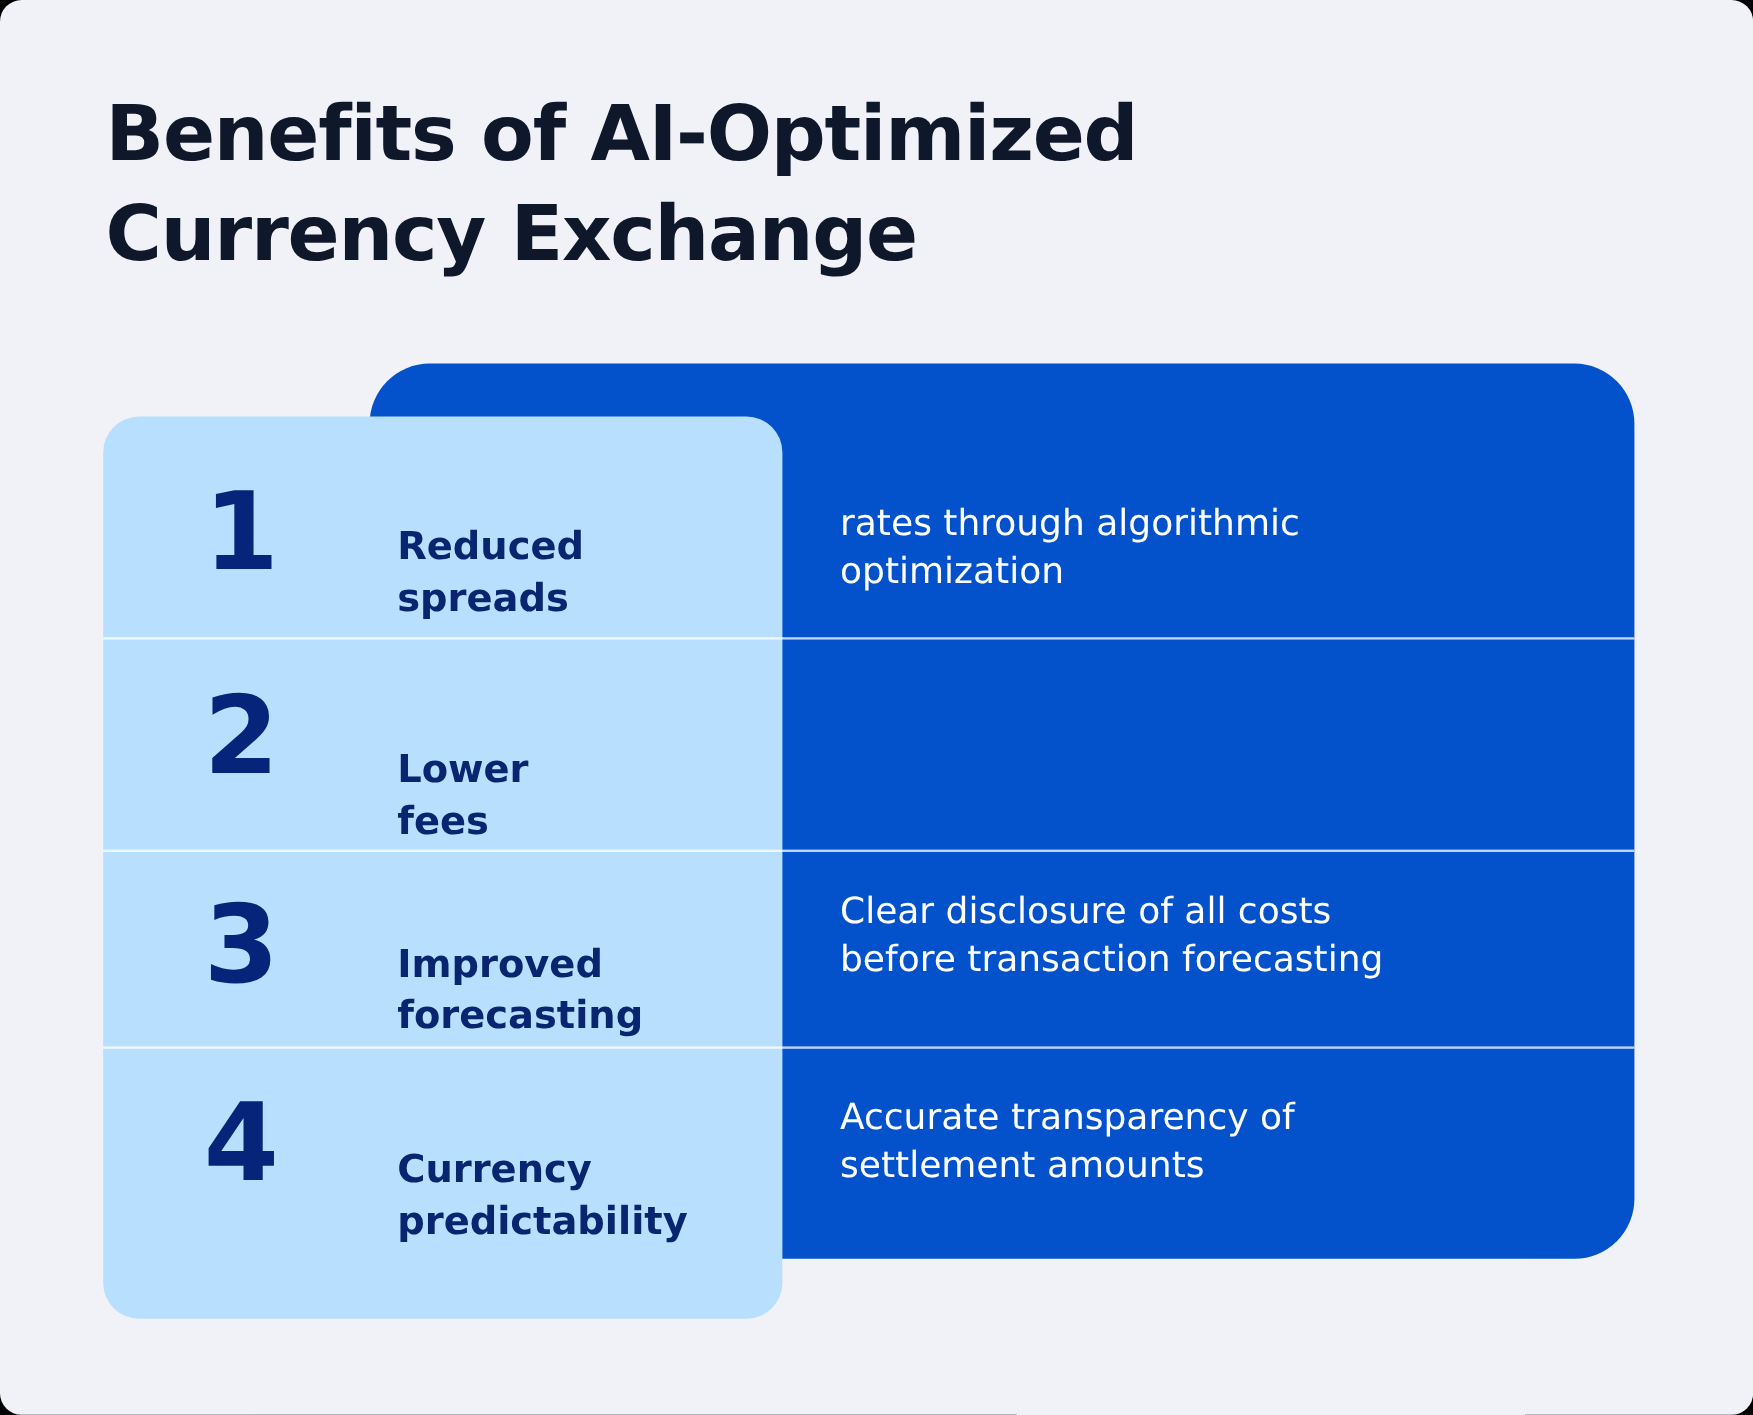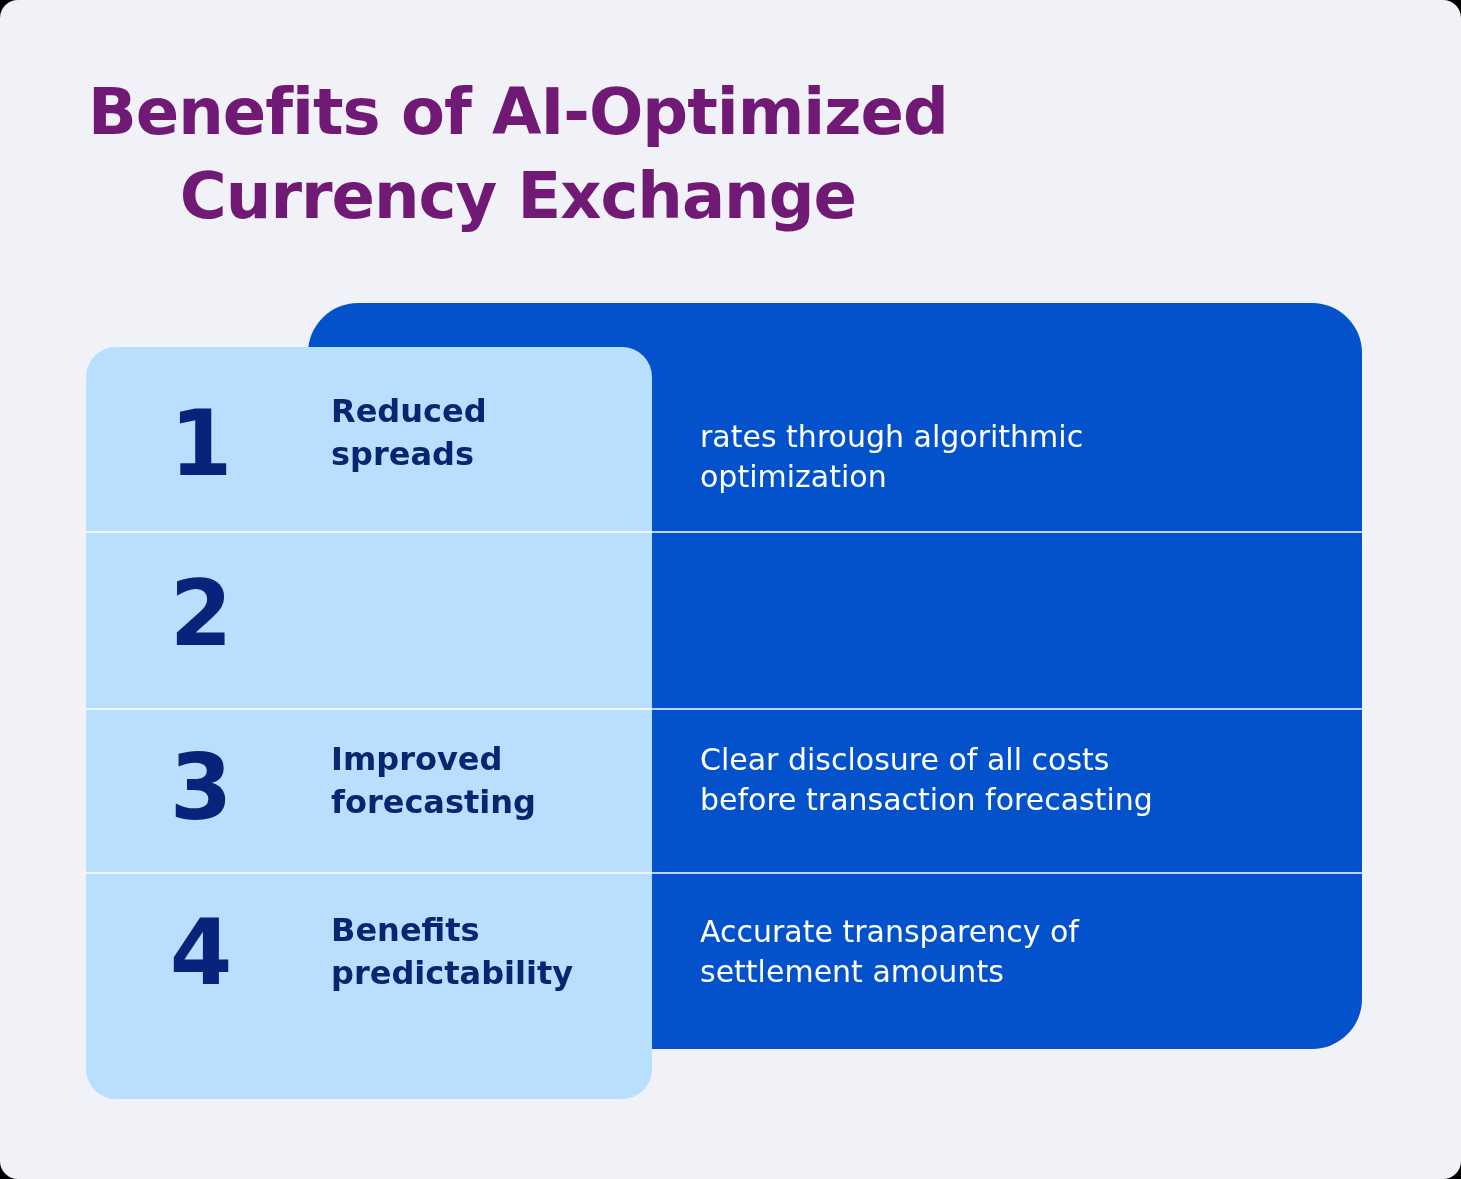--- a/index.html
+++ b/index.html
@@ -1,23 +1,23 @@
 <!DOCTYPE html>
 <html><head>
 <meta charset="utf-8">
 <style>
   html, body { margin:0; padding:0; background:#000; }
   body { width:1461px; height:1179px; position:relative; overflow:hidden; font-family:"Liberation Sans", sans-serif; }
   .canvas { position:absolute; left:0; top:0; width:1461px; height:1179px; background:#f0f2f7; border-radius:18px; }
-  .title { position:absolute; left:88px; top:70px; margin:0; font-family:"DejaVu Sans", sans-serif; font-weight:bold; font-size:64px; line-height:84px; color:#701a75; letter-spacing:-1px;text-align:center; }
+  .title { position:absolute; left:88px; top:70px; margin:0; font-family:"DejaVu Sans", sans-serif; font-weight:bold; font-size:64px; line-height:84px; color:#0f172a; letter-spacing:-1px; }
   .blue-panel { position:absolute; left:308px; top:303px; width:1054px; height:746px; background:#0352cc; border-radius:50px; }
   .light-panel { position:absolute; left:86px; top:347px; width:566px; height:752px; background:#b8dffd; border-radius:30px; }
   .row { position:absolute; left:86px; width:1276px; }
   .row .num { position:absolute; left:0; width:230px; text-align:center; font-family:"DejaVu Sans", sans-serif; font-weight:bold; font-size:90px; line-height:90px; color:#06247a; }
-  .row .label { position:absolute; left:245px; font-family:"DejaVu Sans", sans-serif; font-weight:bold; font-size:32px; line-height:43px; color:#0a2570; }
+  .row .label { position:absolute; left:245px; font-family:"DejaVu Sans", sans-serif; font-weight:bold; font-size:32px; line-height:43px; color:#0a2570;margin-top:44px; }
   .row .desc { position:absolute; left:614px; width:500px; font-family:"DejaVu Sans", sans-serif; font-size:30px; line-height:40px; color:#ffffff; }
   .divider { position:absolute; left:86px; width:1276px; height:2px; background:rgba(255,255,255,0.75); }
 </style>
 </head>
 <body>
 
 <div class="canvas">
 
   <h1 class="title">
     <span>Benefits of AI-Optimized</span><br>
@@ -36,40 +36,44 @@
     <div class="desc" style="top:30px;">
       <br>
       <span>rates through algorithmic</span><br>
       <span>optimization</span>
     </div>
   </div>
   <div class="divider" style="top:531px;"></div>
 
   <div class="row" style="top:533px;height:175px;">
     <div class="num" style="top:36px;">2</div>
+    <div class="label" style="top:43px;">
+      <span>Lower</span><br>
+      <span>fees</span>
+    </div>
   </div>
   <div class="divider" style="top:708px;"></div>
 
   <div class="row" style="top:710px;height:162px;">
     <div class="num" style="top:33px;">3</div>
     <div class="label" style="top:28px;">
       <span>Improved</span><br>
       <span>forecasting</span>
     </div>
     <div class="desc" style="top:30px;">
       <span>Clear disclosure of all costs</span><br>
       <span>before transaction forecasting</span>
     </div>
   </div>
   <div class="divider" style="top:872px;"></div>
 
   <div class="row" style="top:874px;height:180px;">
     <div class="num" style="top:34px;">4</div>
     <div class="label" style="top:35px;">
-      <span>Benefits</span><br>
+      <span>Currency</span><br>
       <span>predictability</span>
     </div>
     <div class="desc" style="top:38px;">
       <span>Accurate transparency of</span><br>
       <span>settlement amounts</span>
     </div>
   </div>
 
 </div>
 

